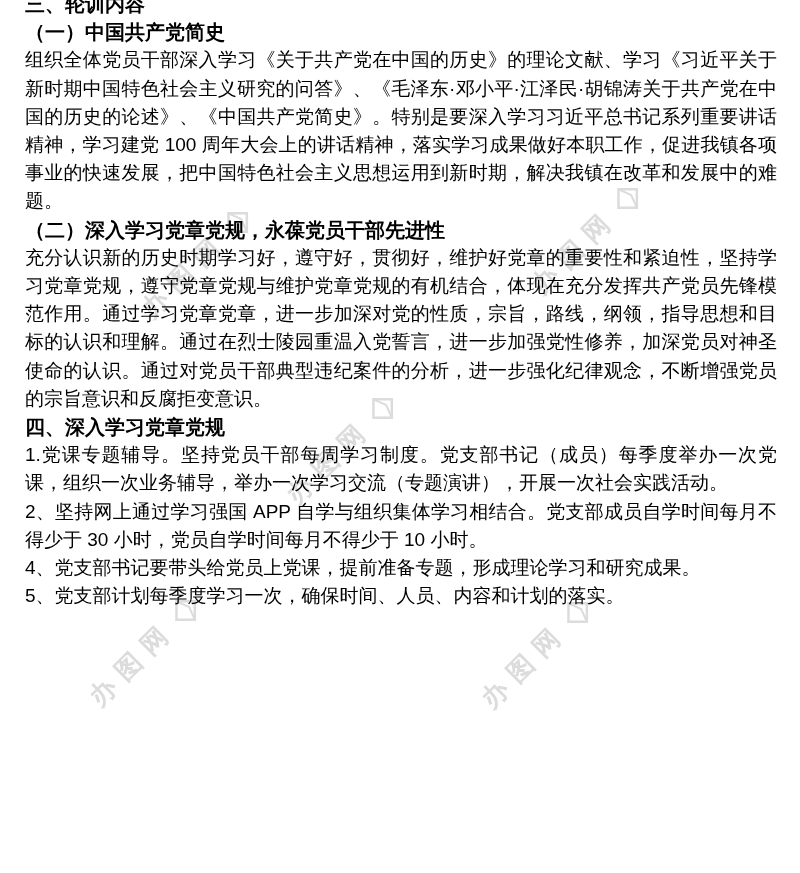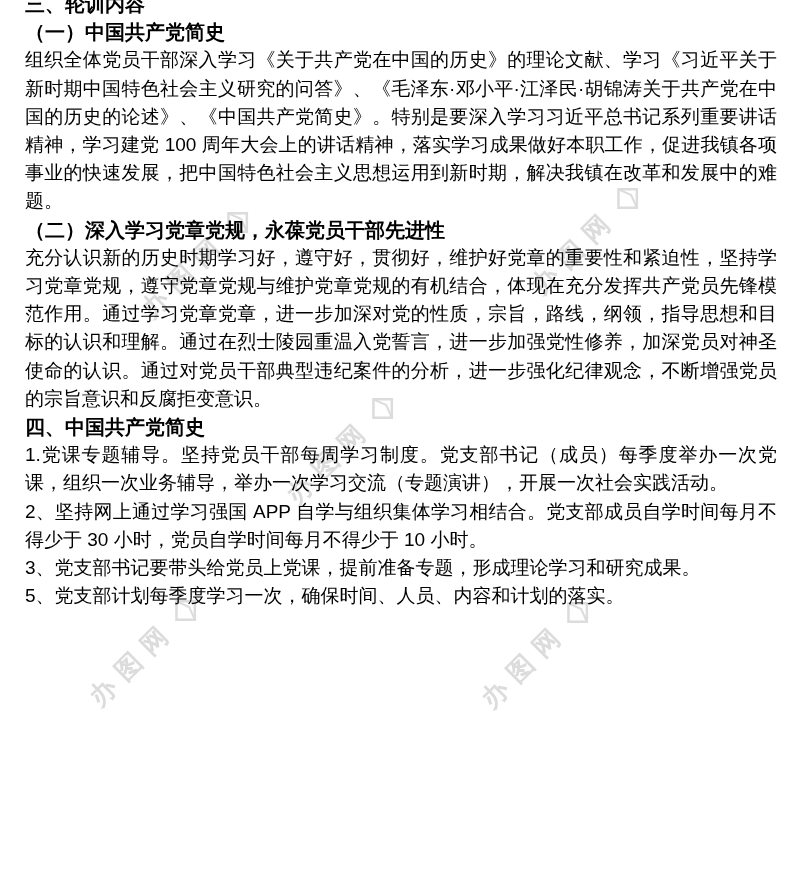--- a/index.html
+++ b/index.html
@@ -90,20 +90,20 @@
       <path d="M15 2 L20 15 L15 28" fill="none" stroke="currentColor" stroke-width="2"></path>
     </svg>
   </div>
 
   <div class="doc">
     <h3 class="doc-h">三、轮训内容</h3>
     <h3 class="doc-h">（一）中国共产党简史</h3>
     <p class="doc-p">组织全体党员干部深入学习《关于共产党在中国的历史》的理论文献、学习《习近平关于新时期中国特色社会主义研究的问答》、《毛泽东·邓小平·江泽民·胡锦涛关于共产党在中国的历史的论述》、《中国共产党简史》。特别是要深入学习习近平总书记系列重要讲话精神，学习建党 100 周年大会上的讲话精神，落实学习成果做好本职工作，促进我镇各项事业的快速发展，把中国特色社会主义思想运用到新时期，解决我镇在改革和发展中的难题。</p>
     <h3 class="doc-h">（二）深入学习党章党规，永葆党员干部先进性</h3>
     <p class="doc-p">充分认识新的历史时期学习好，遵守好，贯彻好，维护好党章的重要性和紧迫性，坚持学习党章党规，遵守党章党规与维护党章党规的有机结合，体现在充分发挥共产党员先锋模范作用。通过学习党章党章，进一步加深对党的性质，宗旨，路线，纲领，指导思想和目标的认识和理解。通过在烈士陵园重温入党誓言，进一步加强党性修养，加深党员对神圣使命的认识。通过对党员干部典型违纪案件的分析，进一步强化纪律观念，不断增强党员的宗旨意识和反腐拒变意识。</p>
-    <h3 class="doc-h">四、中国共产党简史</h3>
+    <h3 class="doc-h">四、深入学习党章党规</h3>
     <p class="doc-p">1.党课专题辅导。坚持党员干部每周学习制度。党支部书记（成员）每季度举办一次党课，组织一次业务辅导，举办一次学习交流（专题演讲），开展一次社会实践活动。</p>
     <p class="doc-p">2、坚持网上通过学习强国 APP 自学与组织集体学习相结合。党支部成员自学时间每月不得少于 30 小时，党员自学时间每月不得少于 10 小时。</p>
-    <p class="doc-p">3、党支部书记要带头给党员上党课，提前准备专题，形成理论学习和研究成果。</p>
+    <p class="doc-p">4、党支部书记要带头给党员上党课，提前准备专题，形成理论学习和研究成果。</p>
     <p class="doc-p">5、党支部计划每季度学习一次，确保时间、人员、内容和计划的落实。</p>
   </div>
 
 </div>
 
 </body></html>

